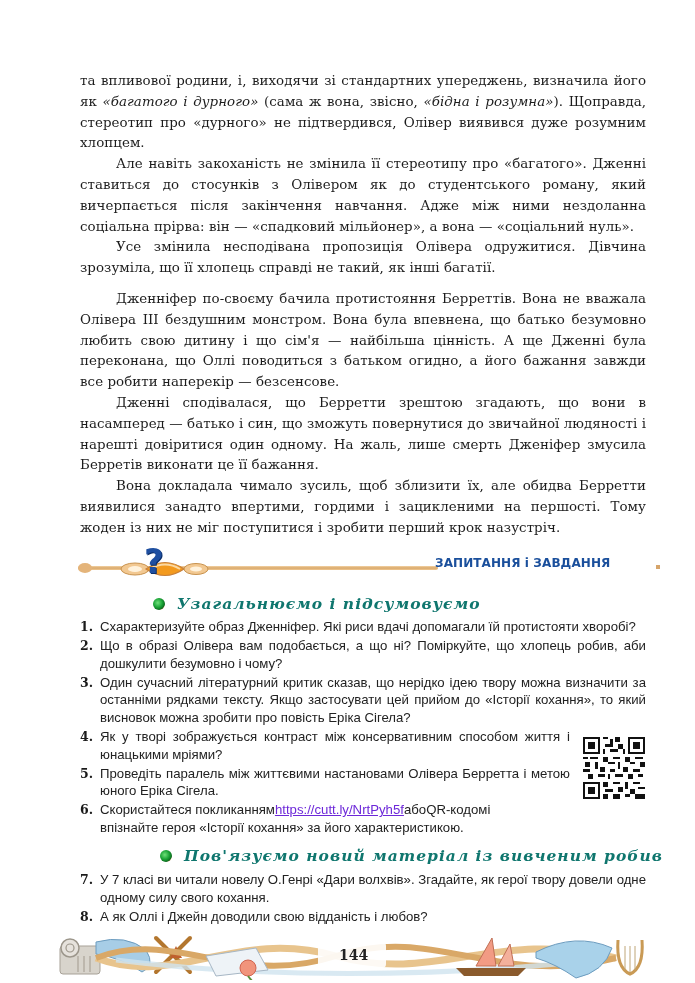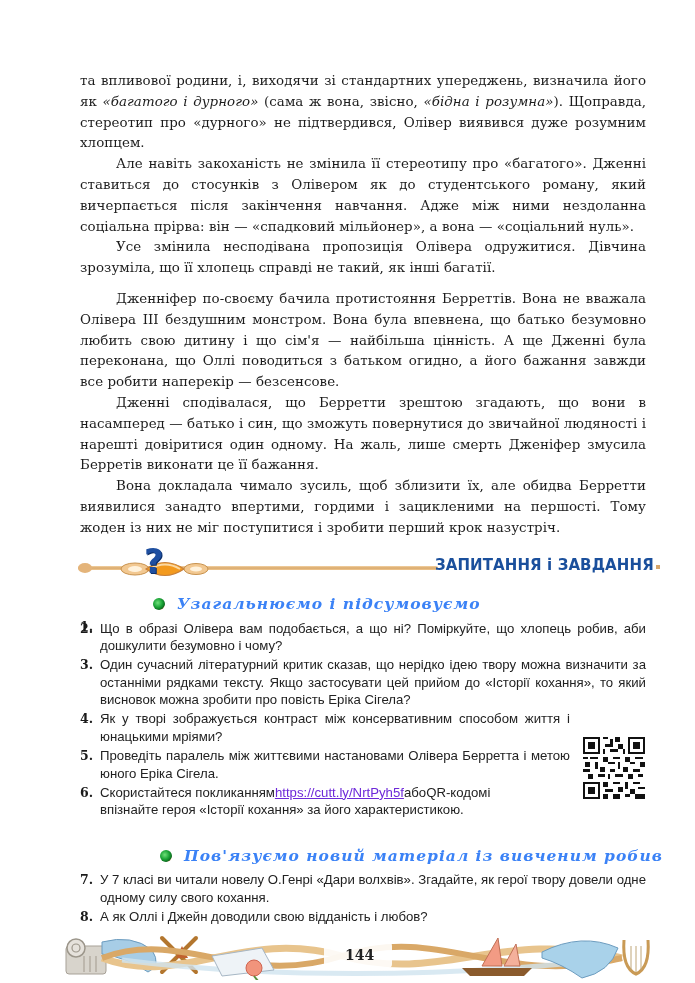--- a/index.html
+++ b/index.html
@@ -32,30 +32,30 @@
     .qa-header .ornament {
       position: absolute; left: 42px; top: 10px; width: 90px; height: 22px;
     }
     .qa-header .qmark {
       position: absolute; left: 66px; top: -4px; font-family: "DejaVu Sans", sans-serif;
       font-weight: bold; font-size: 34px; color: #1f4fa0; line-height: 34px;
       text-shadow: 1px 1px 0 #0c2f6a;
     }
     .qa-header .title {
       position: absolute; left: 357px; top: 8px;
-      font-family: "DejaVu Sans", sans-serif; font-weight: bold; font-size: 15px;
+      font-family: "DejaVu Sans", sans-serif; font-weight: bold; font-size: 12px;
       color: #1a4f9c; letter-spacing: 0.1px; white-space: nowrap;
     }
     .qa-header .title-dot {
       position: absolute; left: 578px; top: 17px; width: 4px; height: 4px; background: #d6a56b;
     }
 
     .subhead {
       position: absolute; font-family: "DejaVu Serif", serif; font-style: italic; font-weight: bold;
-      font-size: 15.5px; color: #3b82f6; letter-spacing: 1px; white-space: nowrap;
+      font-size: 15.5px; color: #0f766e; letter-spacing: 1px; white-space: nowrap;
     }
     .subhead .bullet {
       display: inline-block; width: 12px; height: 12px; border-radius: 50%;
       background: radial-gradient(circle at 40% 40%, #6fe07a 0%, #1aa336 45%, #0d6a1f 70%, #b88a54 75%, #e4c79a 100%);
       margin-right: 12px; vertical-align: -1px;
     }
     .sub1 { left: 153px; top: 594px; }
     .sub2 { left: 160px; top: 846px; }
 
     .tasks {
@@ -70,21 +70,21 @@
       font-size: 12.5px; color: #1a1a1a;
     }
     .task.narrow { width: 470px; }
     .task .link { color: #6d28d9; text-decoration: underline; }
     .task .spread { display: flex; justify-content: flex-start; }
 
     .qr {
       position: absolute; left: 583px; top: 736px; width: 62px; height: 64px;
     }
 
-    .footer { position: absolute; left: 62px; top: 928px; width: 590px; height: 52px; }
+    .footer { position: absolute; left: 56px; top: 928px; width: 590px; height: 52px; }
     .footer .page-num {
       position: absolute; left: 283px; top: 19px; font-family: "DejaVu Serif", serif; font-weight: bold;
       font-size: 14px; color: #222;
     }
   </style>
 </head>
 <body>
 
 <div class="page">
 
@@ -113,20 +113,21 @@
     <div class="title-dot"></div>
   </div>
 
   <div class="subhead sub1">
     <span class="bullet"></span><span>Узагальнюємо і підсумовуємо</span>
   </div>
 
   <div class="tasks tasks1">
     <div class="task">
       <span class="num">1.</span>
+      <span>Схарактеризуйте образ Дженніфер. Які риси вдачі допомагали їй протистояти хворобі?</span>
     </div>
     <div class="task">
       <span class="num">2.</span>
       <span>Що в образі Олівера вам подобається, а що ні? Поміркуйте, що хлопець робив, аби дошкулити безумовно і чому?</span>
     </div>
     <div class="task">
       <span class="num">3.</span>
       <span>Один сучасний літературний критик сказав, що нерідко ідею твору можна визначити за останніми рядками тексту. Якщо застосувати цей прийом до «Історії кохання», то який висновок можна зробити про повість Еріка Сігела?</span>
     </div>
     <div class="task narrow">

